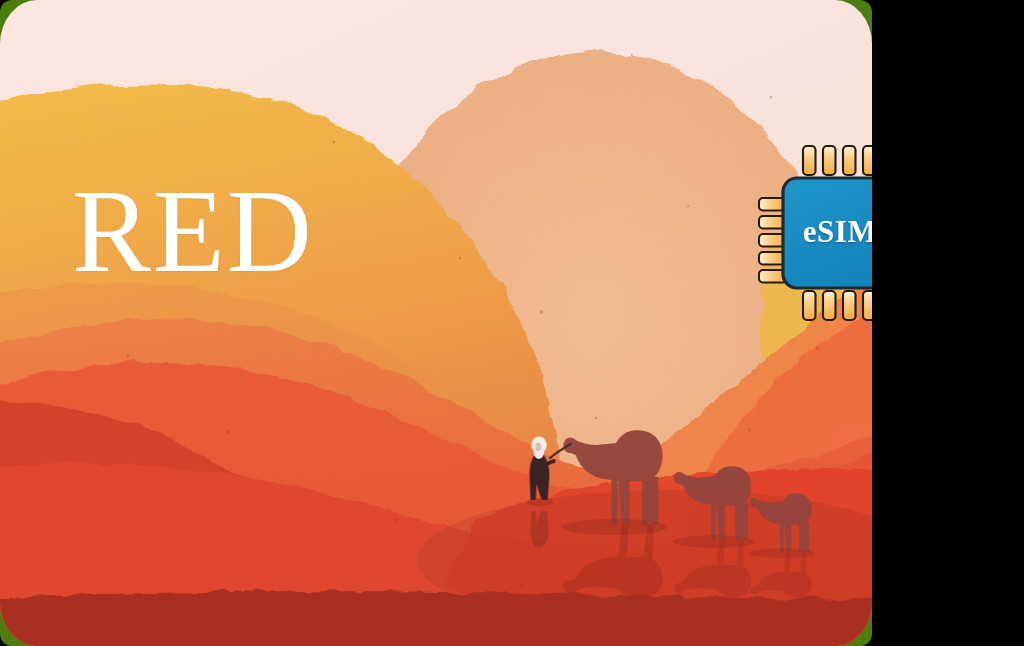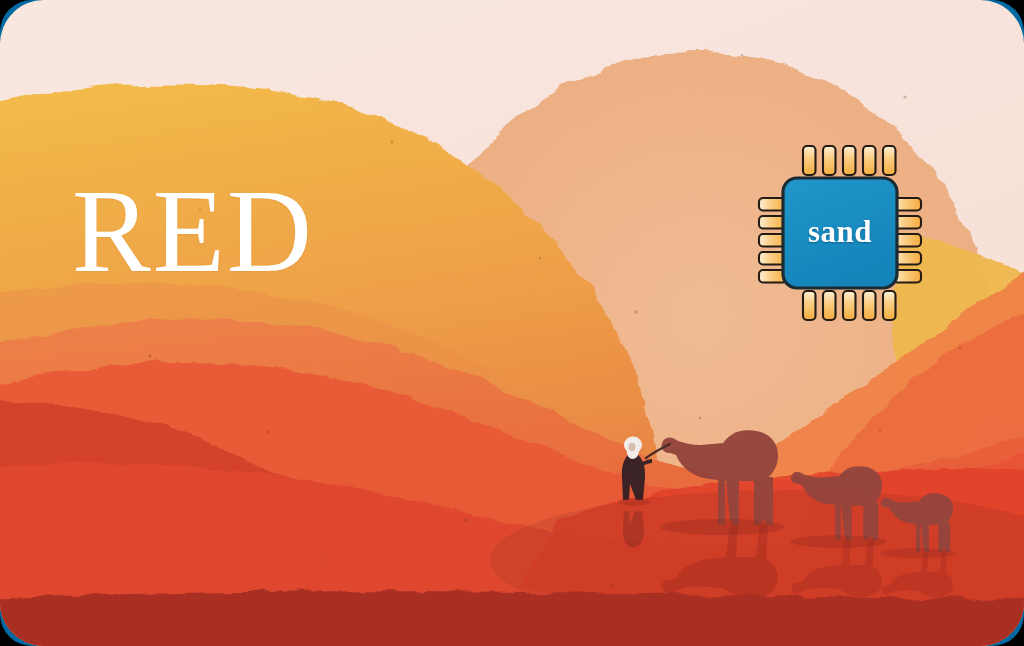--- a/index.html
+++ b/index.html
@@ -2,24 +2,24 @@
 <html><head>
 <meta charset="utf-8">
 <title>RED sand eSIM card</title>
 <style>
   html,body{margin:0;padding:0;background:#000;}
   body{width:1024px;height:646px;overflow:hidden;
        font-family:"Liberation Serif",serif;}
 
   #card{
     position:relative;
-    width:1024px;height:646px;
-    border-radius:32px;
+    width:872px;height:646px;
+    border-radius:12px;
     overflow:hidden;
-    background:#0369a1;
+    background:#4d7c0f;
   }
 
   #art{position:absolute;inset:0;width:100%;height:100%;display:block;}
 
   
   #logo{
     position:absolute;
     left:72px; top:178px;
     color:#ffffff;
     user-select:none;
@@ -380,16 +380,16 @@
       <g>
         <rect x="136" y="54" width="28" height="12.5" rx="4" fill="url(#pinGh)" stroke="#241b14" stroke-width="2.1"></rect>
         <rect x="136" y="72" width="28" height="12.5" rx="4" fill="url(#pinGh)" stroke="#241b14" stroke-width="2.1"></rect>
         <rect x="136" y="90" width="28" height="12.5" rx="4" fill="url(#pinGh)" stroke="#241b14" stroke-width="2.1"></rect>
         <rect x="136" y="108" width="28" height="12.5" rx="4" fill="url(#pinGh)" stroke="#241b14" stroke-width="2.1"></rect>
         <rect x="136" y="126" width="28" height="12.5" rx="4" fill="url(#pinGh)" stroke="#241b14" stroke-width="2.1"></rect>
       </g>
 
       <rect x="26" y="34" width="114" height="110" rx="14" ry="14" fill="url(#bodyG)" stroke="#1c2b33" stroke-width="3.2"></rect>
     </svg>
-    <div id="chip-label">sand</div>
+    <div id="chip-label">eSIM</div>
   </div>
 
 </div>
 
 </body></html>

